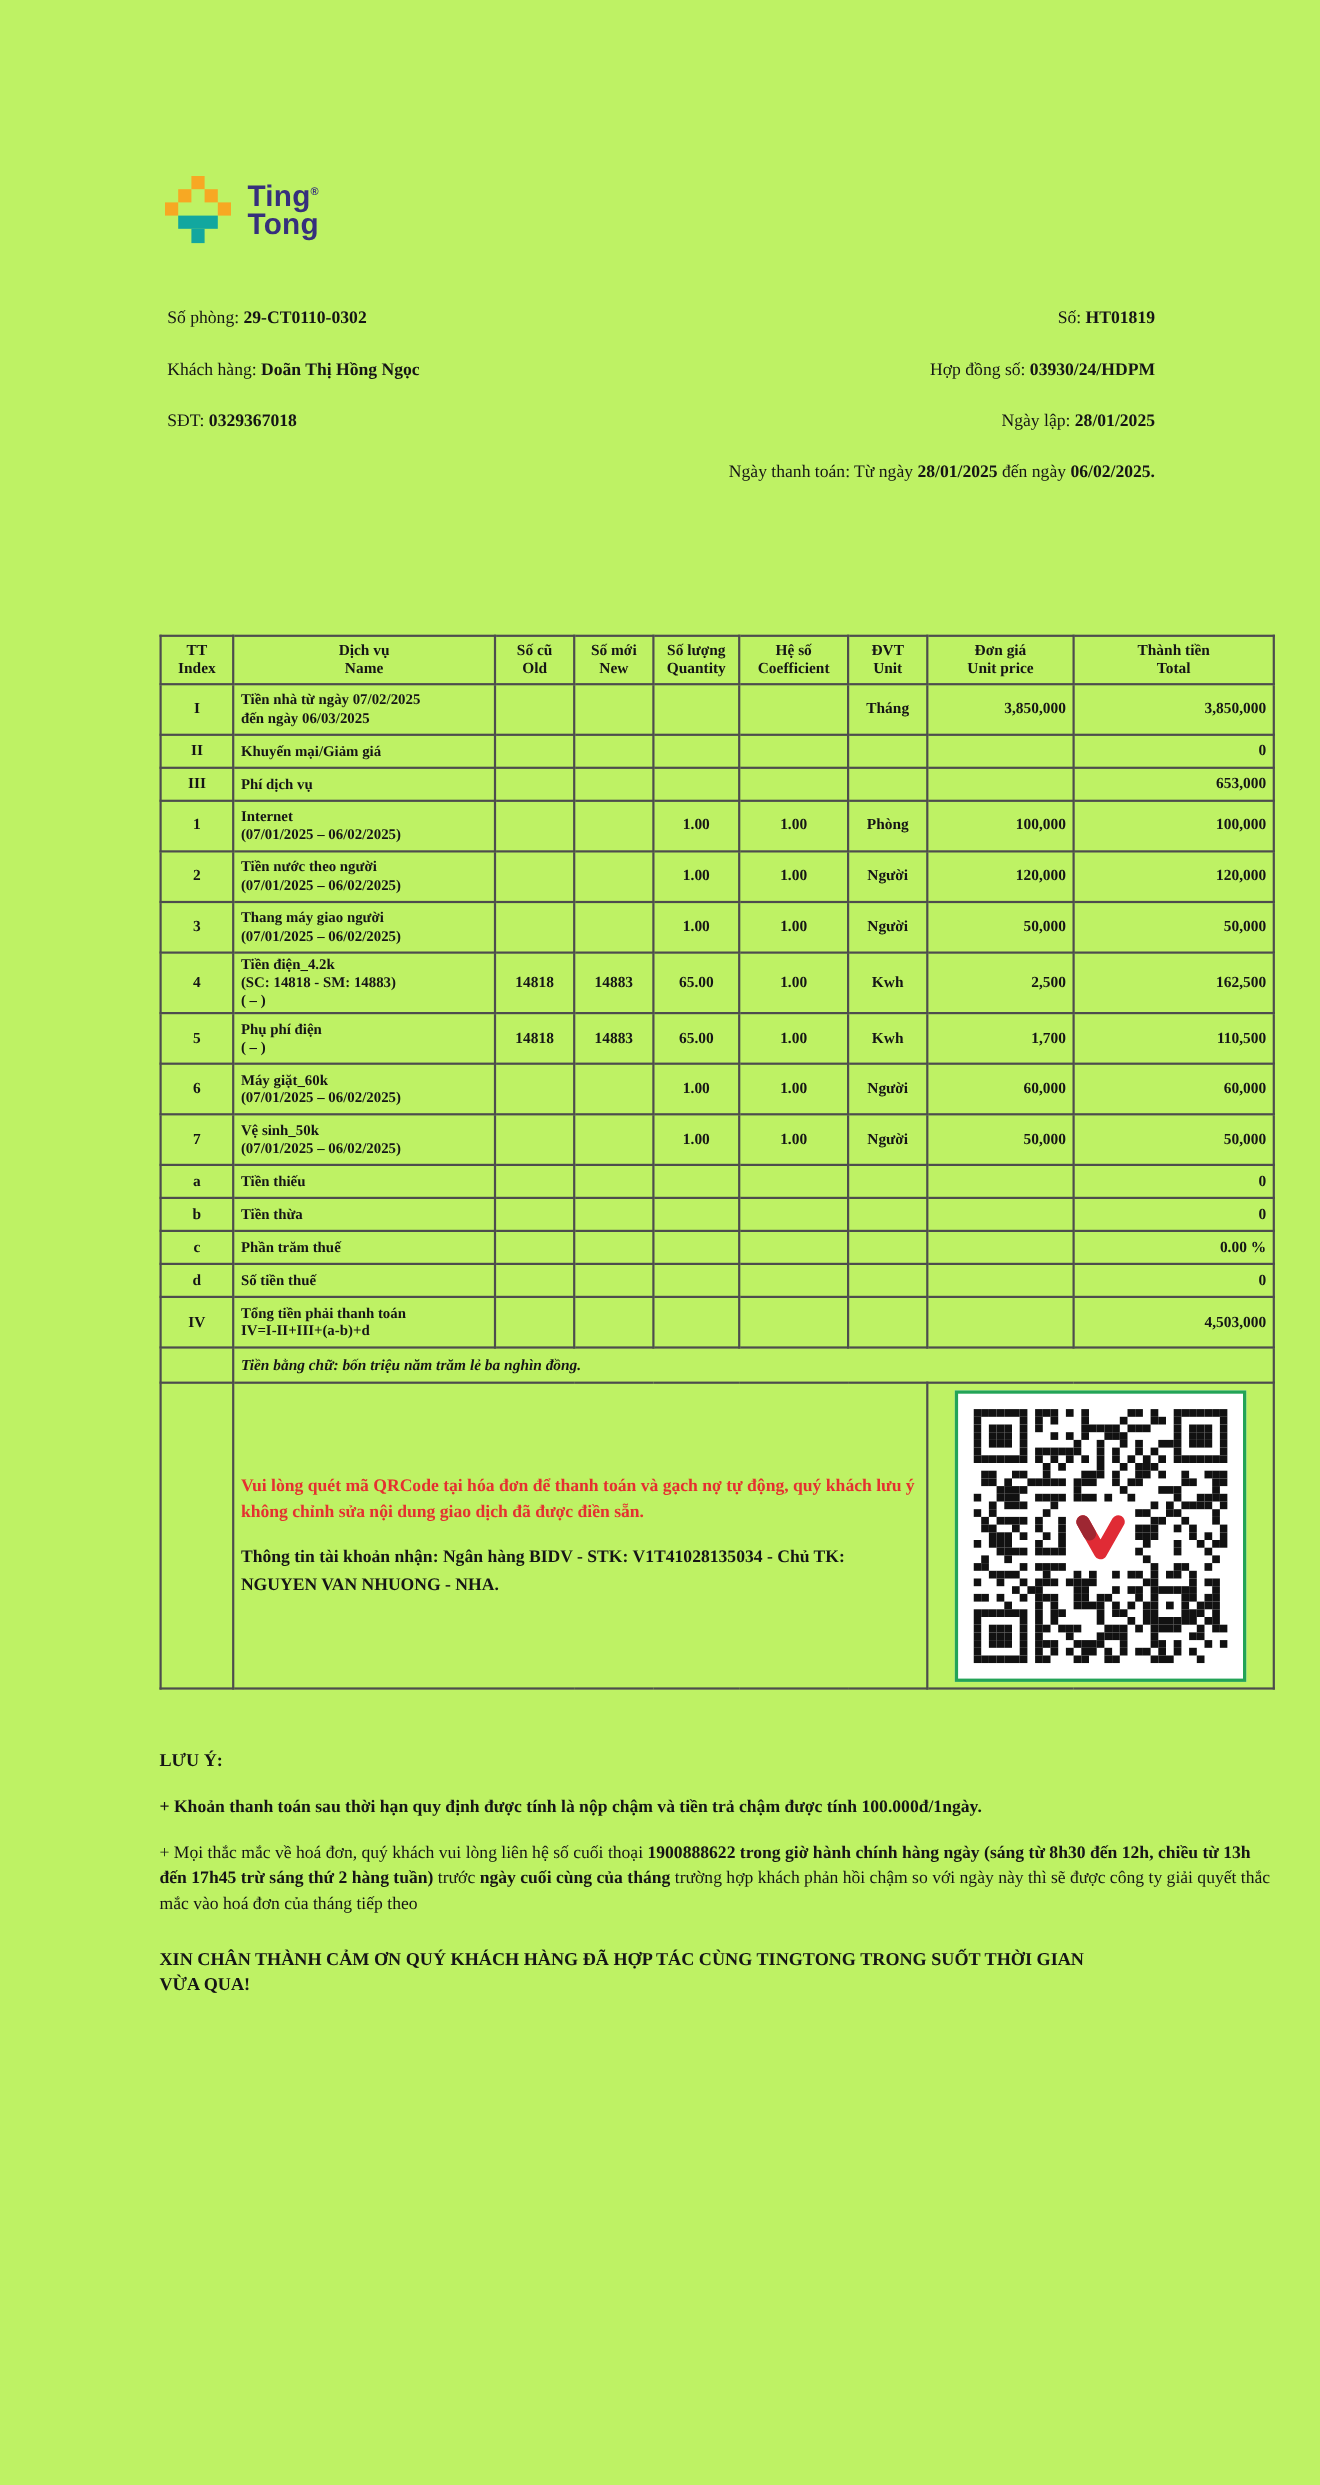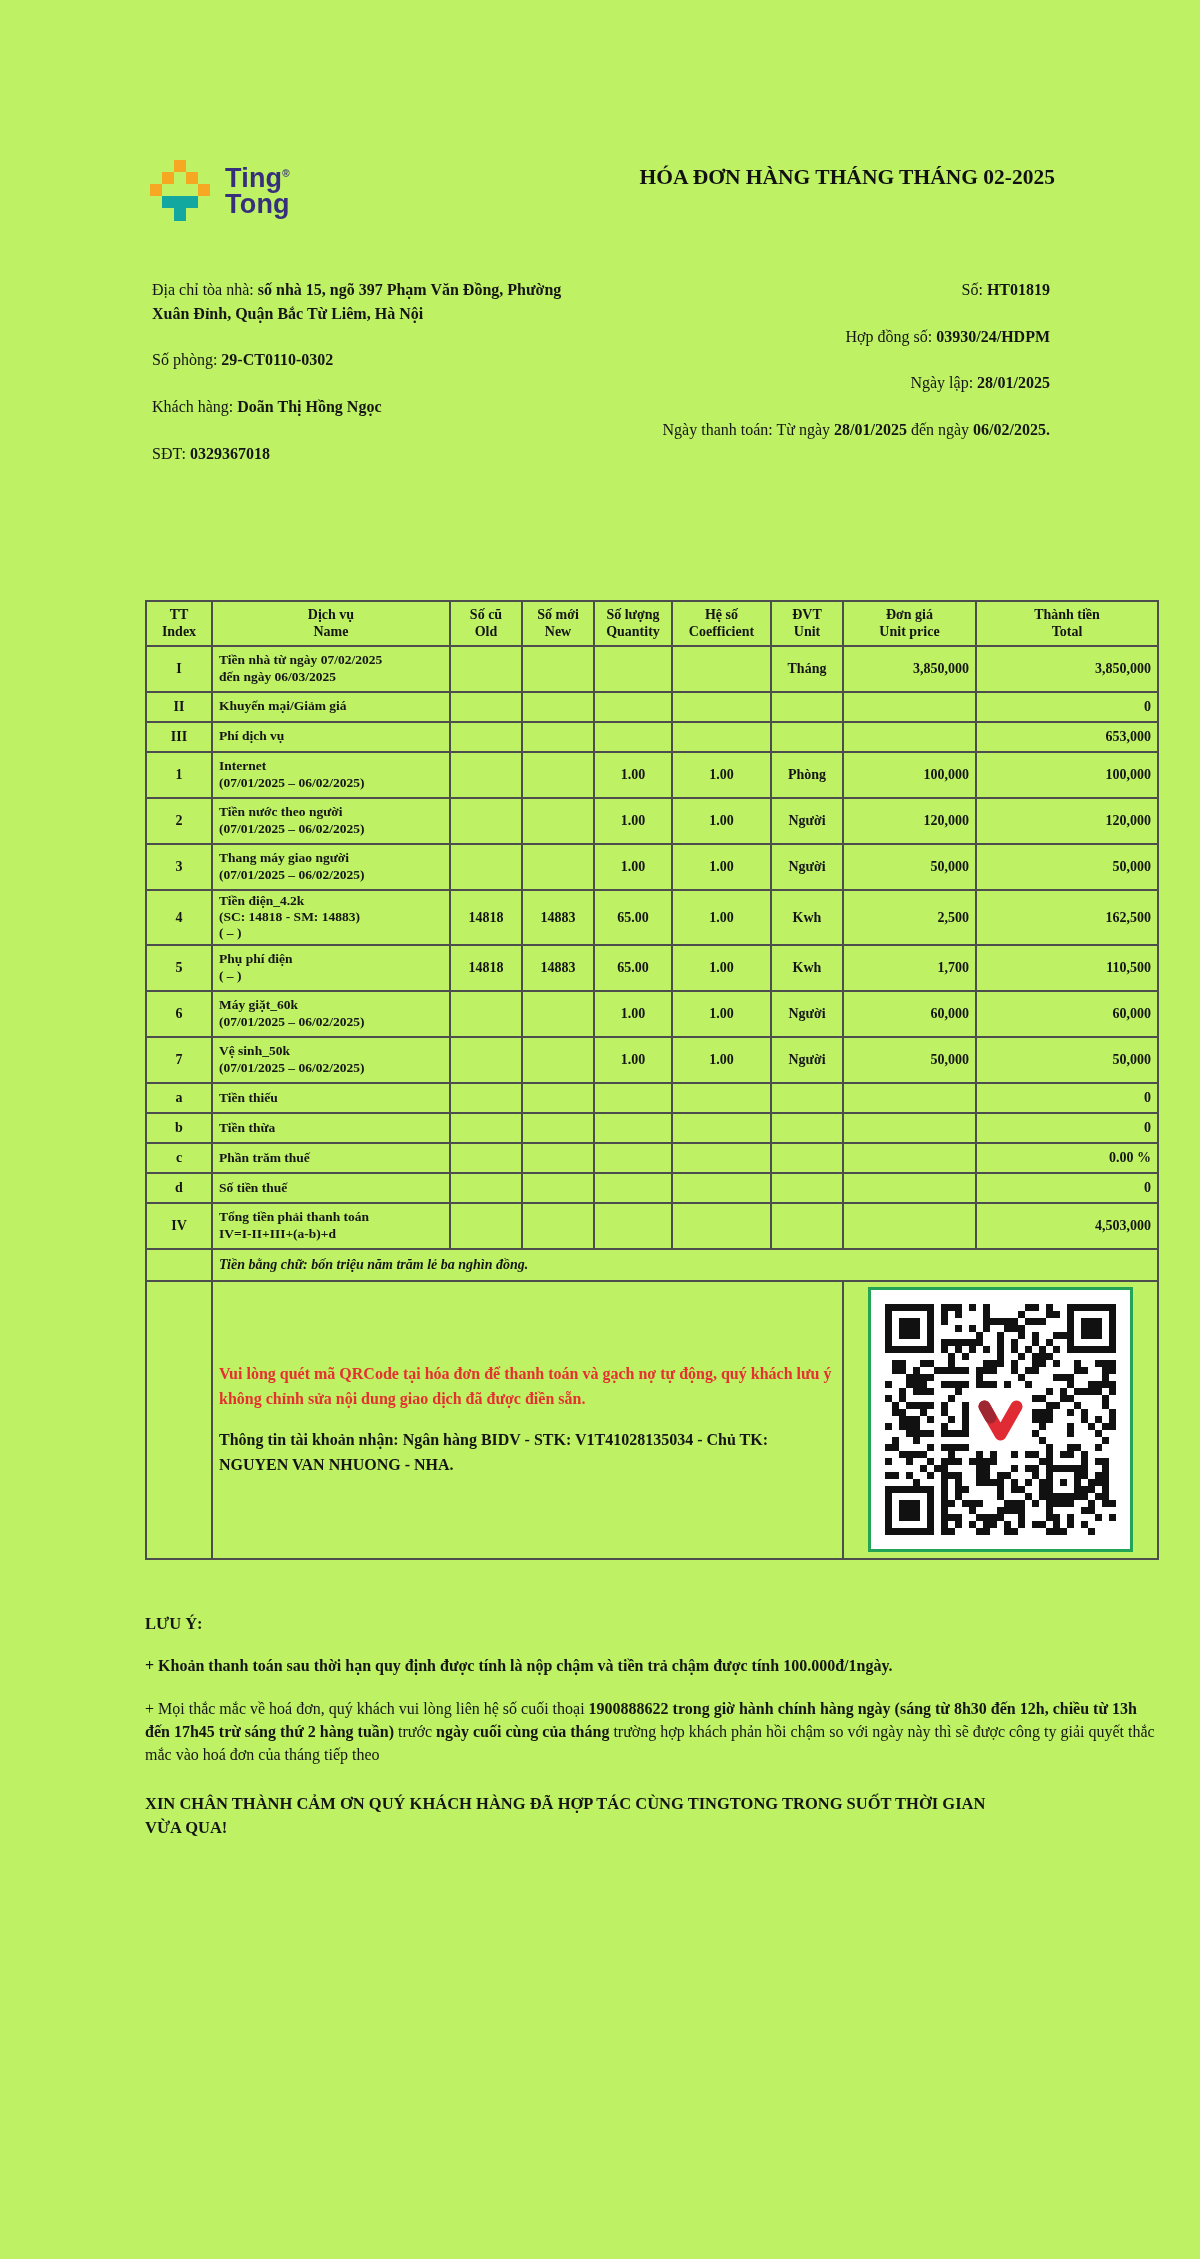--- a/index.html
+++ b/index.html
@@ -74,26 +74,24 @@
           <span class="sq" style="left: 0px; top: 24px; width: 12px; height: 12px; background: rgb(247, 168, 35);"></span>
           <span class="sq" style="left: 48px; top: 24px; width: 12px; height: 12px; background: rgb(247, 168, 35);"></span>
           <span class="sq" style="left: 12px; top: 36px; width: 36px; height: 12px; background: rgb(18, 167, 159);"></span>
           <span class="sq" style="left: 24px; top: 48px; width: 12px; height: 13px; background: rgb(18, 167, 159);"></span>
         </div>
       <div class="logo-text" style="color: rgb(54, 48, 124);">
         <span>Ting</span><sup>®</sup><br>
         <span>Tong</span>
       </div>
     </div>
-    <h1 class="title">HÓA ĐƠN HÀNG THÁNG THÁNG 02-2025</h1>
   </div>
 
   <div class="info">
     <div class="info-left">
-        <p><span>Địa chỉ tòa nhà: </span><b>số nhà 15, ngõ 397 Phạm Văn Đồng, Phường Xuân Đỉnh, Quận Bắc Từ Liêm, Hà Nội</b></p>
         <p><span>Số phòng: </span><b>29-CT0110-0302</b></p>
         <p><span>Khách hàng: </span><b>Doãn Thị Hồng Ngọc</b></p>
         <p><span>SĐT: </span><b>0329367018</b></p>
       </div>
     <div class="info-right">
         <p><span>Số: </span><b>HT01819</b></p>
         <p><span>Hợp đồng số: </span><b>03930/24/HDPM</b></p>
         <p><span>Ngày lập: </span><b>28/01/2025</b></p>
         <p><span>Ngày thanh toán: Từ ngày </span><b>28/01/2025</b><span> đến ngày </span><b>06/02/2025.</b></p>
       </div>

